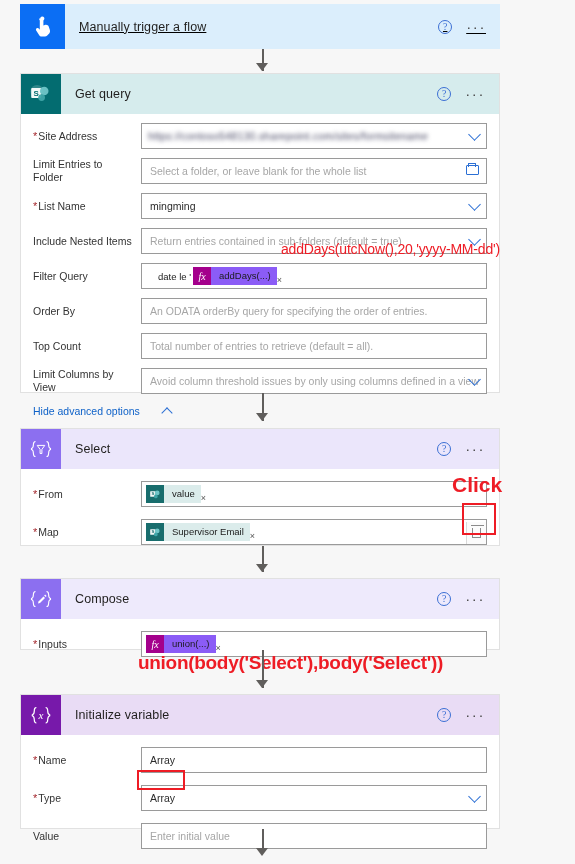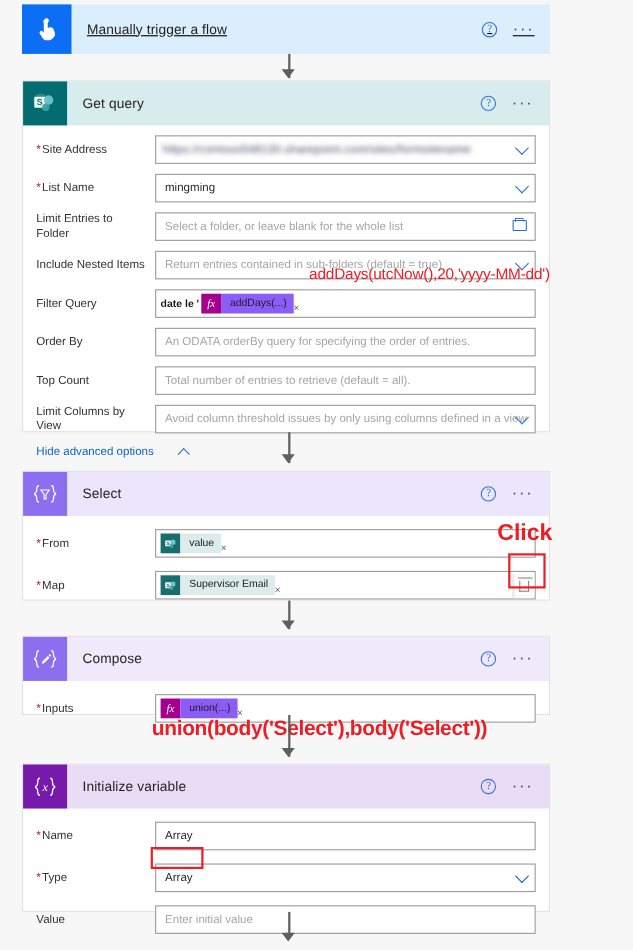--- a/index.html
+++ b/index.html
@@ -179,21 +179,22 @@
   }
   .tok-x {
     color: #555555;
     font-size: 9px;
     margin-left: 5px;
   }
   .prefix-txt {
     font-size: 9.5px;
     color: #1b1b1b;
     margin-right: 2px;
-    font-weight: bold;
+    font-weight: normal;
+    margin-left: 12px;
   }
 
   
   .adv-link {
     margin-top: 11px;
     display: flex;
     align-items: center;
     gap: 23px;
     font-size: 10.5px;
     color: #0f62c8;
@@ -313,32 +314,32 @@
 
       <div class="row">
         <div class="lbl req">Site Address</div>
         <div class="field">
           <span class="blurred">https://contoso548130.sharepoint.com/sites/formsitename</span>
           <span class="chev"></span>
         </div>
       </div>
 
       <div class="row">
+        <div class="lbl">Limit Entries to Folder</div>
+        <div class="field val">
+          <span class="ph">Select a folder, or leave blank for the whole list</span>
+          <span class="folder-ic"></span>
+        </div>
+      </div>
+
+      <div class="row">
         <div class="lbl req">List Name</div>
         <div class="field val">
           <span>mingming</span>
           <span class="chev"></span>
-        </div>
-      </div>
-
-      <div class="row">
-        <div class="lbl">Limit Entries to Folder</div>
-        <div class="field val">
-          <span class="ph">Select a folder, or leave blank for the whole list</span>
-          <span class="folder-ic"></span>
         </div>
       </div>
 
       <div class="row">
         <div class="lbl">Include Nested Items</div>
         <div class="field val">
           <span class="ph">Return entries contained in sub-folders (default = true)</span>
           <span class="chev"></span>
         </div>
       </div>

